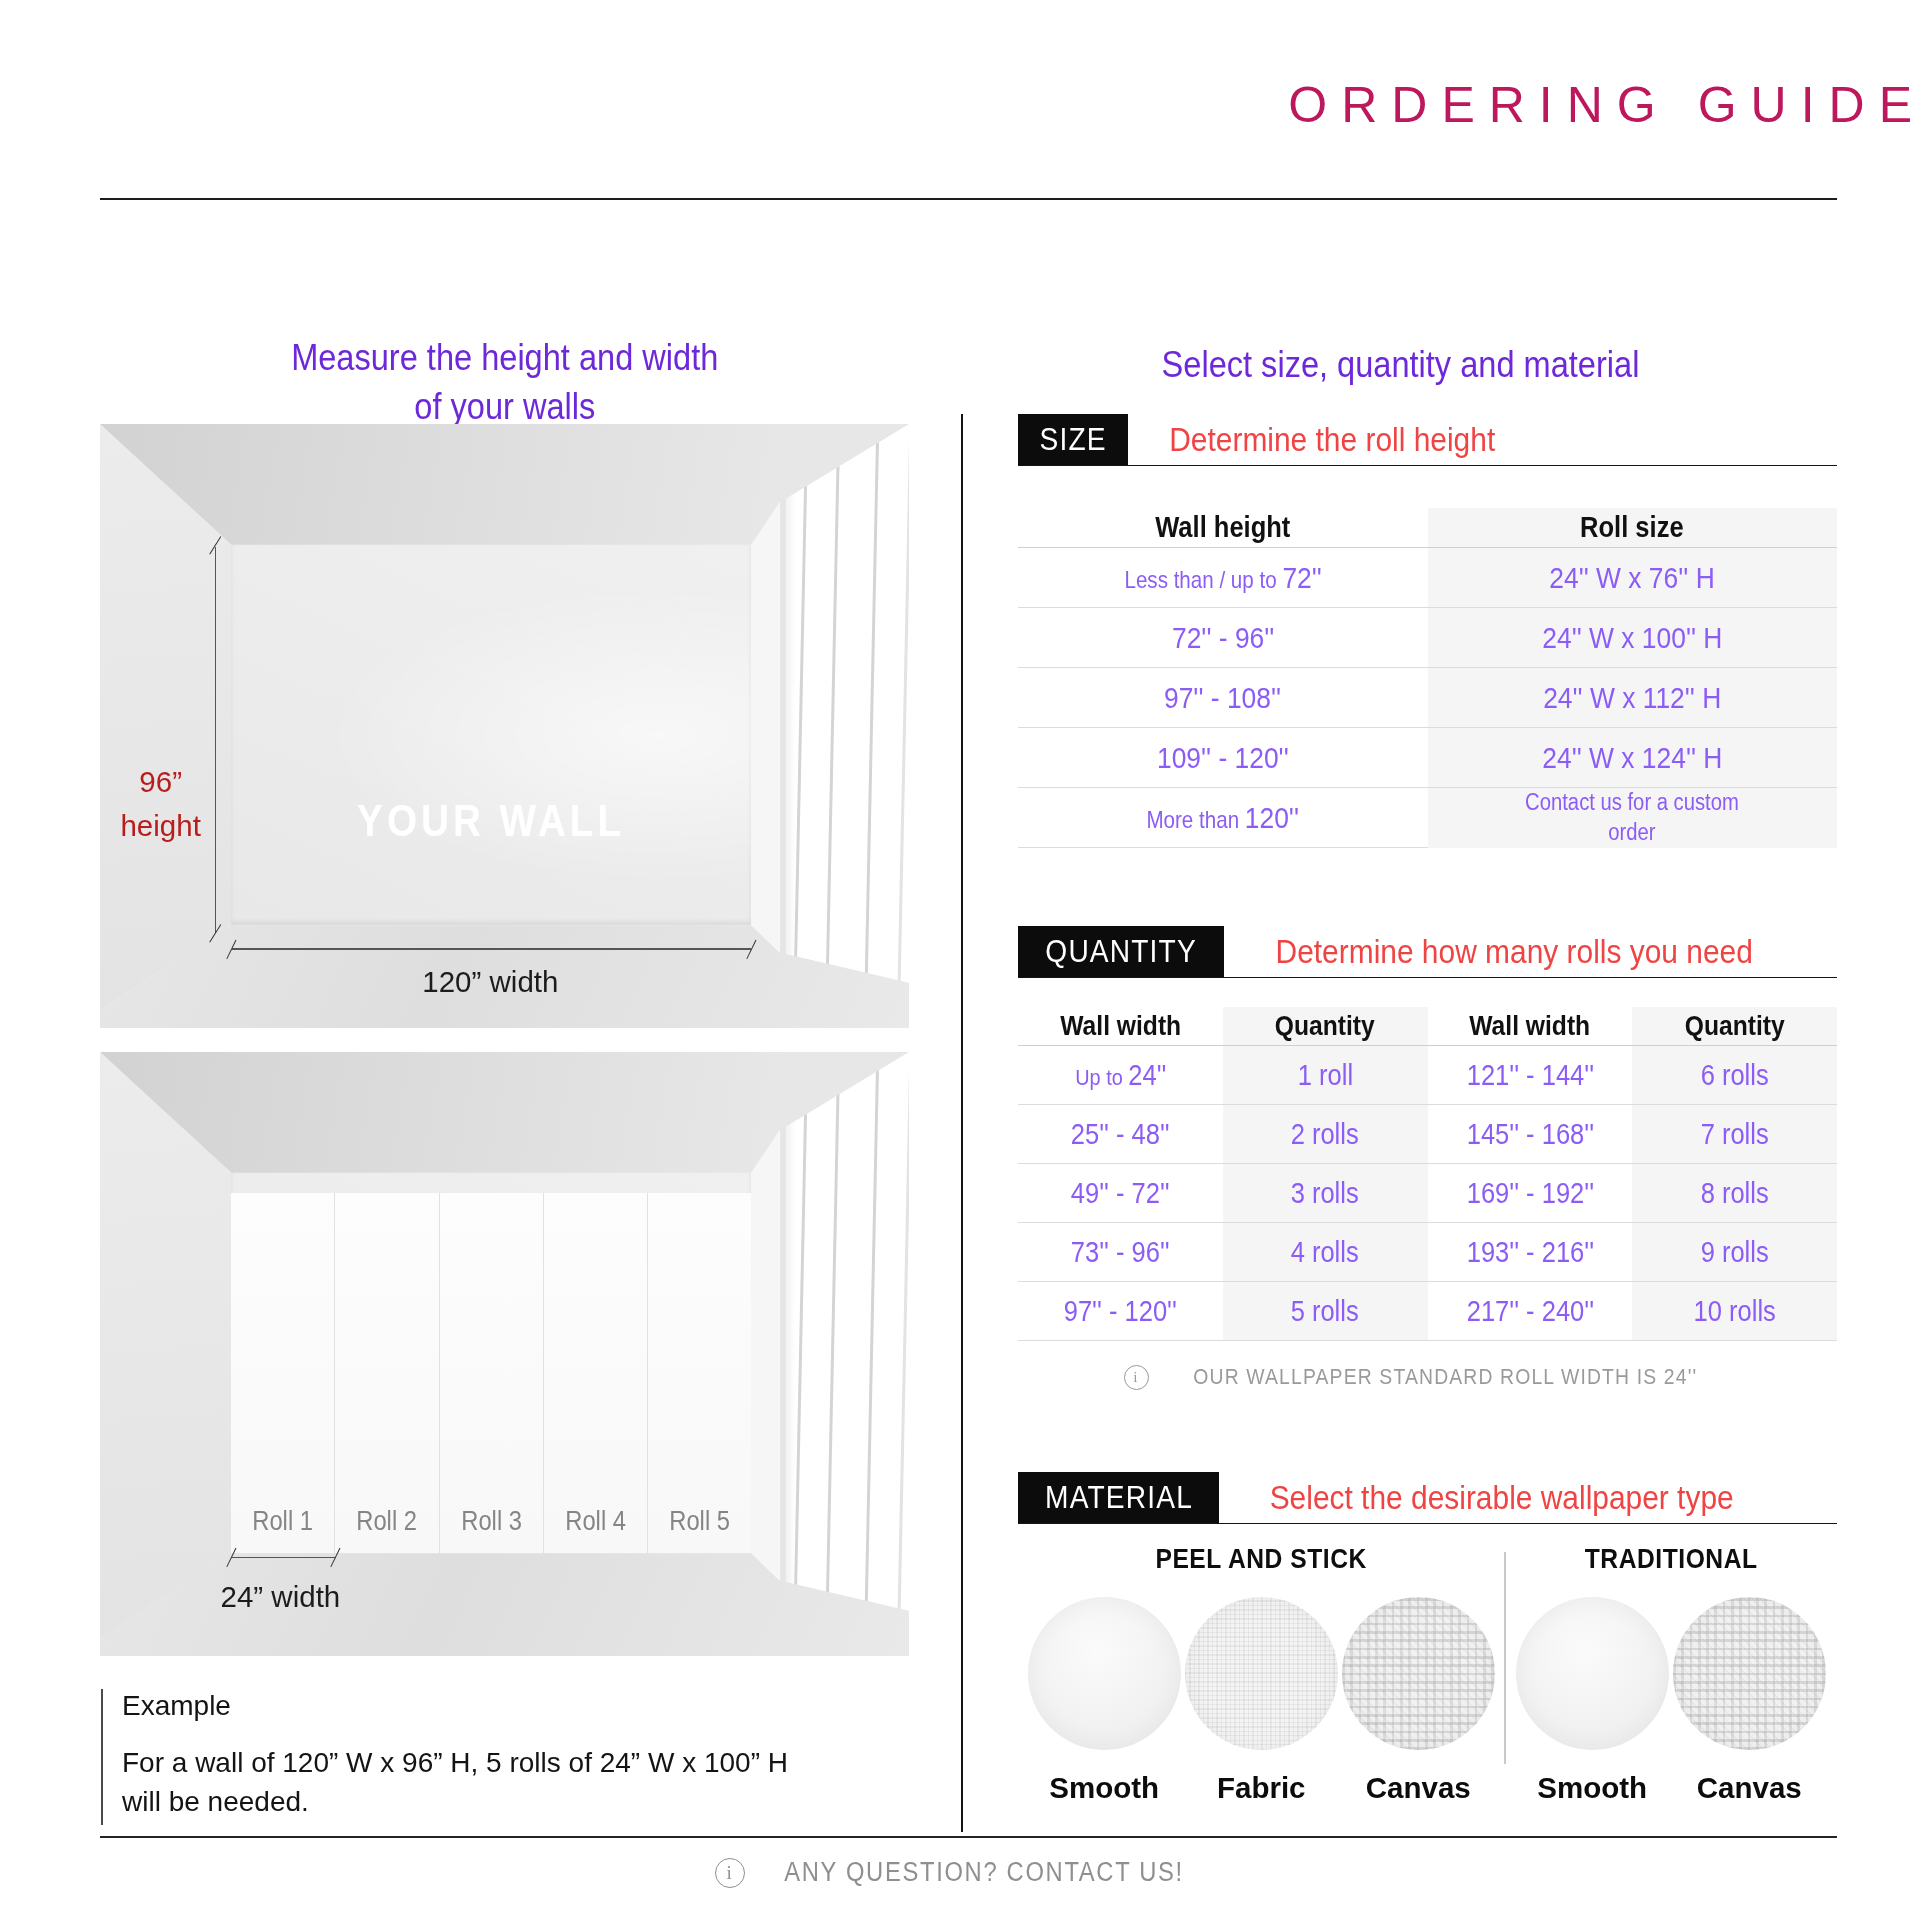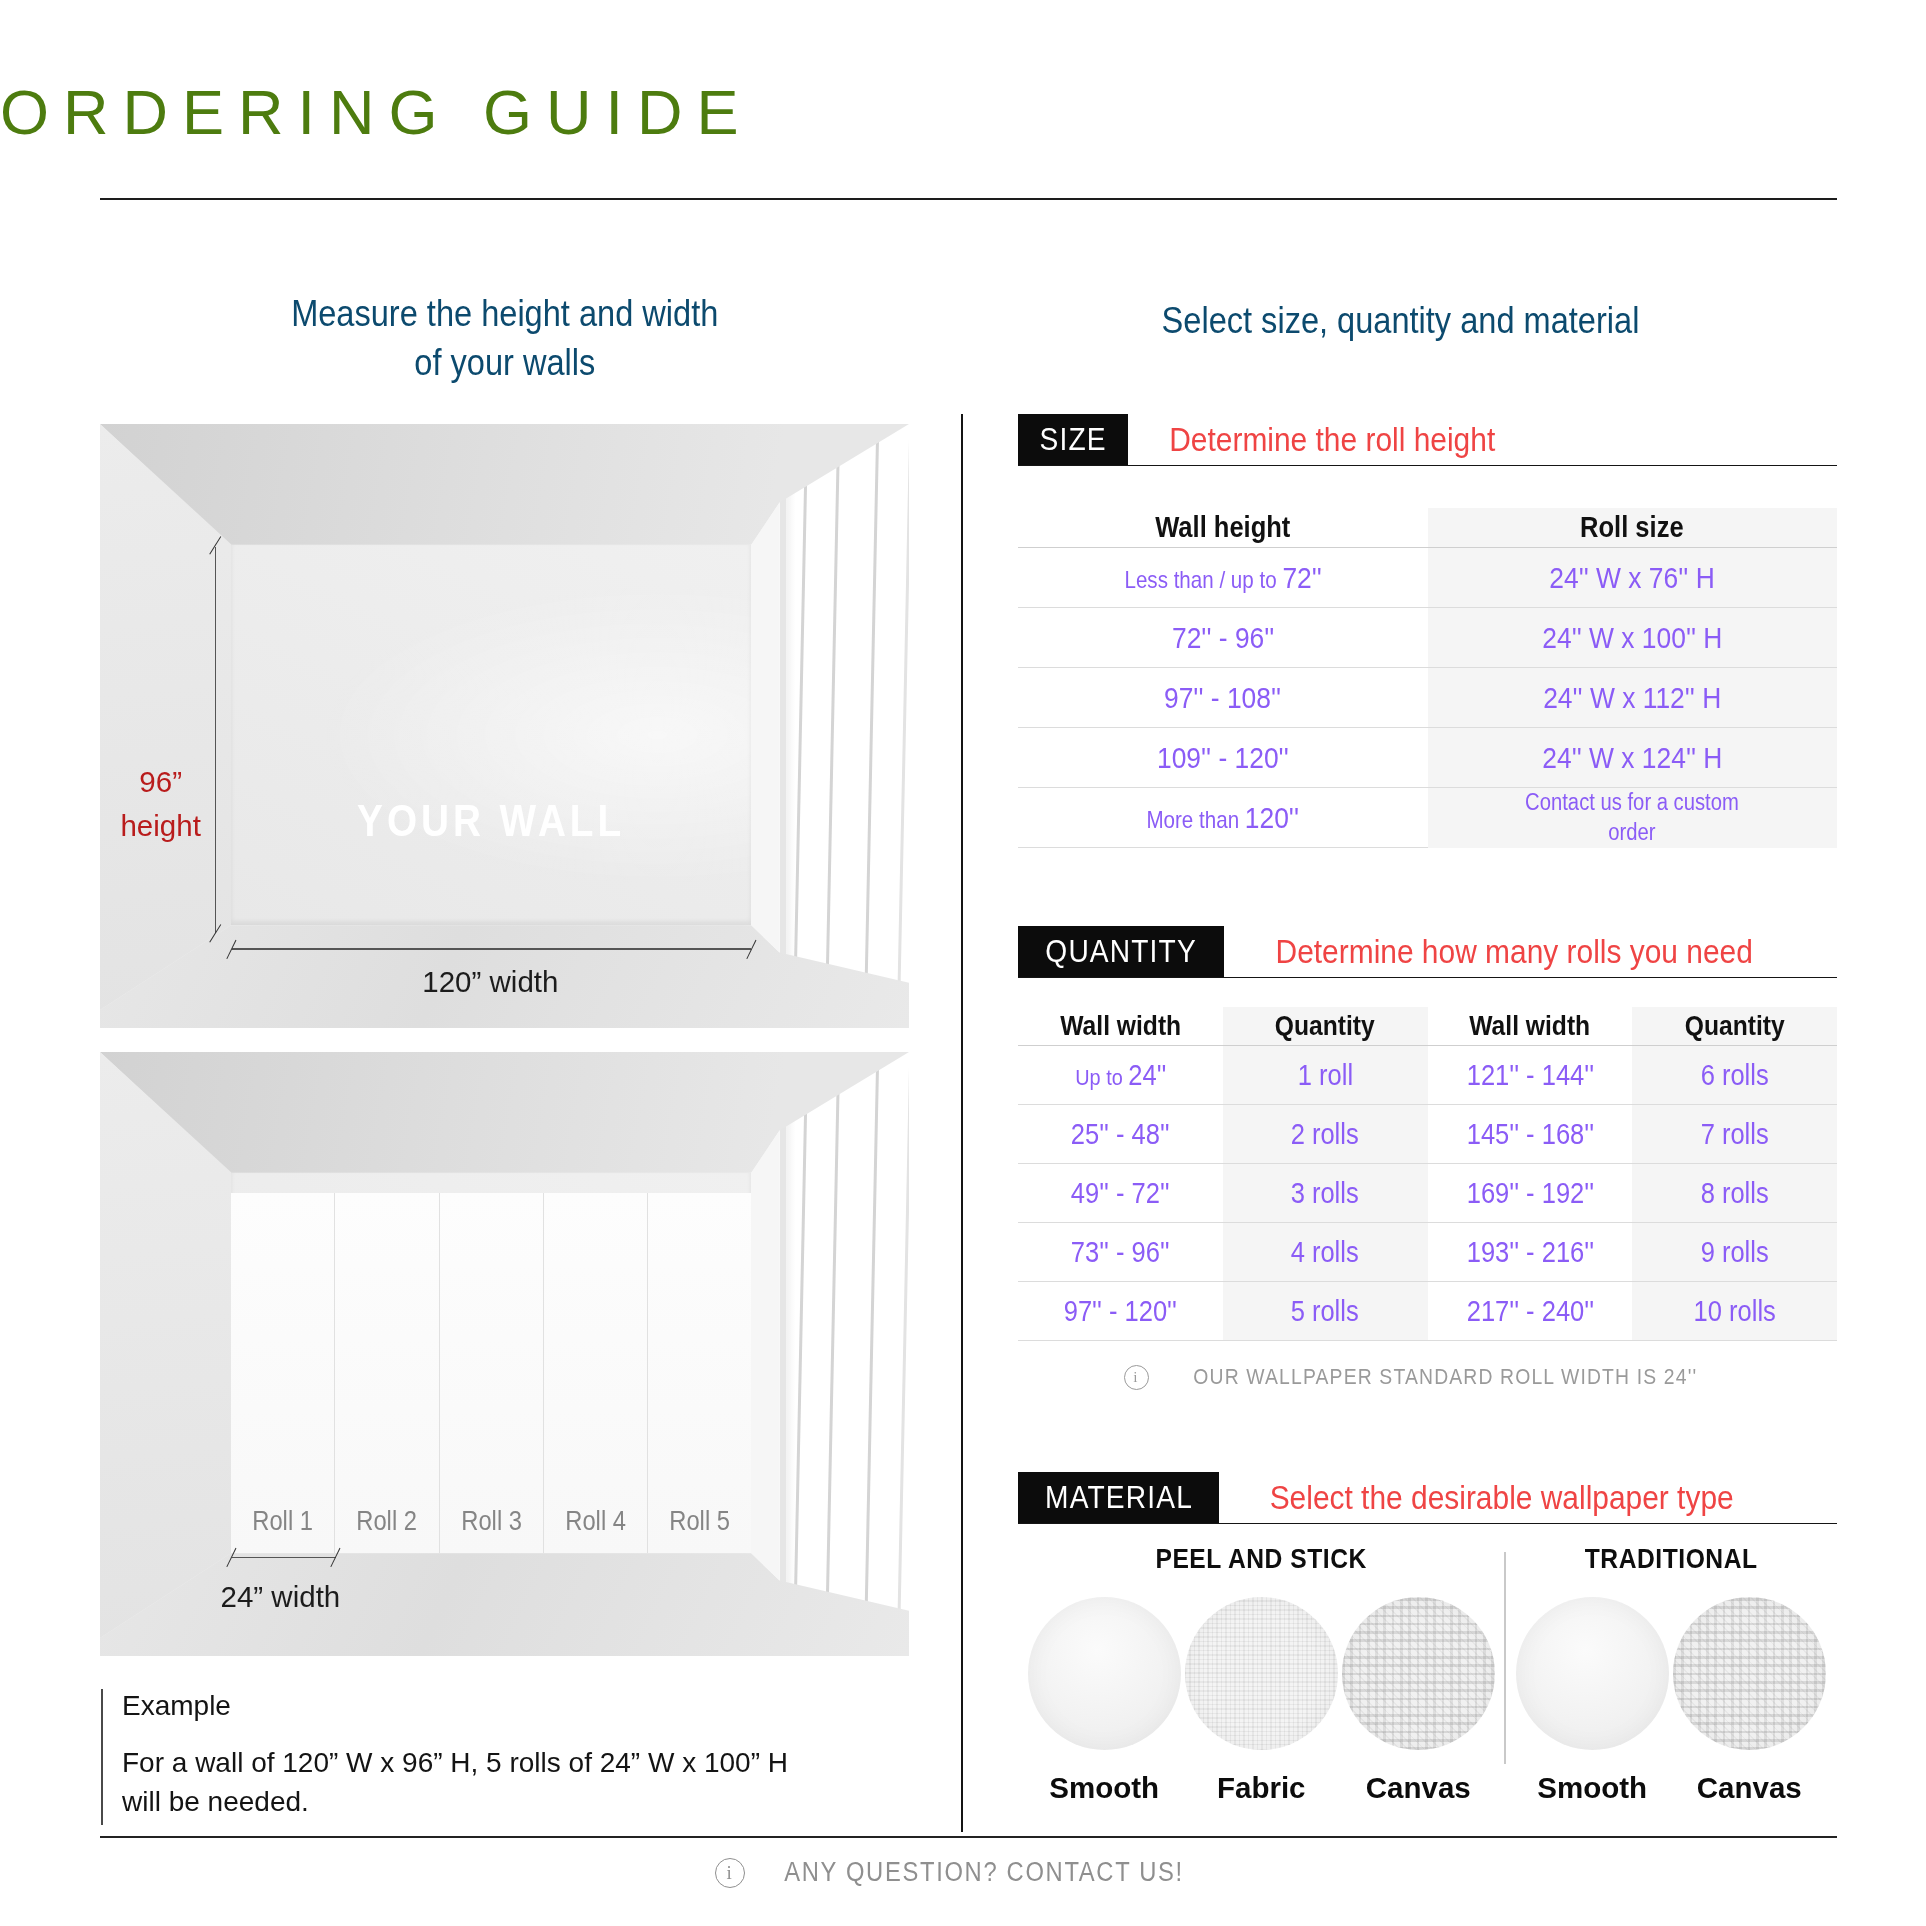--- a/index.html
+++ b/index.html
@@ -2,26 +2,26 @@
 <html style="font-size:10.3px"><head>
 <meta charset="utf-8">
 <style>
   html,body{margin:0;padding:0;background:#ffffff;}
   .page{position:relative;width:1926px;height:1926px;background:#fff;overflow:hidden;
         font-family:"Liberation Sans",sans-serif;color:#1b1b1b;}
   .abs{position:absolute;}
   .cond{display:inline-block;transform:scaleX(.88);transform-origin:center;white-space:nowrap;}
 
   
-  .title{left:0;top:76px;width:100%;text-align:left;font-size:63px;font-weight:300;
-         letter-spacing:14px;color:#4d7c0f;}
+  .title{left:0;top:76px;width:100%;text-align:right;font-size:50px;font-weight:300;
+         letter-spacing:14px;color:#be185d;}
   .title-rule{left:100px;top:198px;width:1737px;height:1.9px;background:#1d1d1d;}
 
   
-  .col-heading{font-size:37px;color:#0c4a6e;text-align:center;line-height:1.32;}
+  .col-heading{font-size:37px;color:#6d28d9;text-align:center;line-height:1.32;margin-top:44px;}
   .lh{left:100px;top:290px;width:809px;}
   .rh{left:962px;top:297px;width:877px;}
 
   
   .v-divider{left:961px;top:414px;width:1.9px;height:1418px;background:#141414;}
 
   
   .room{left:100px;width:809px;height:604px;background:#f1f1f1;overflow:hidden;}
   .room-1{top:424px;} .room-2{top:1052px;}
   .win{position:absolute;left:80%;top:0;right:0;bottom:0;background:linear-gradient(to right,#f3f3f3, #ffffff 30%);}

